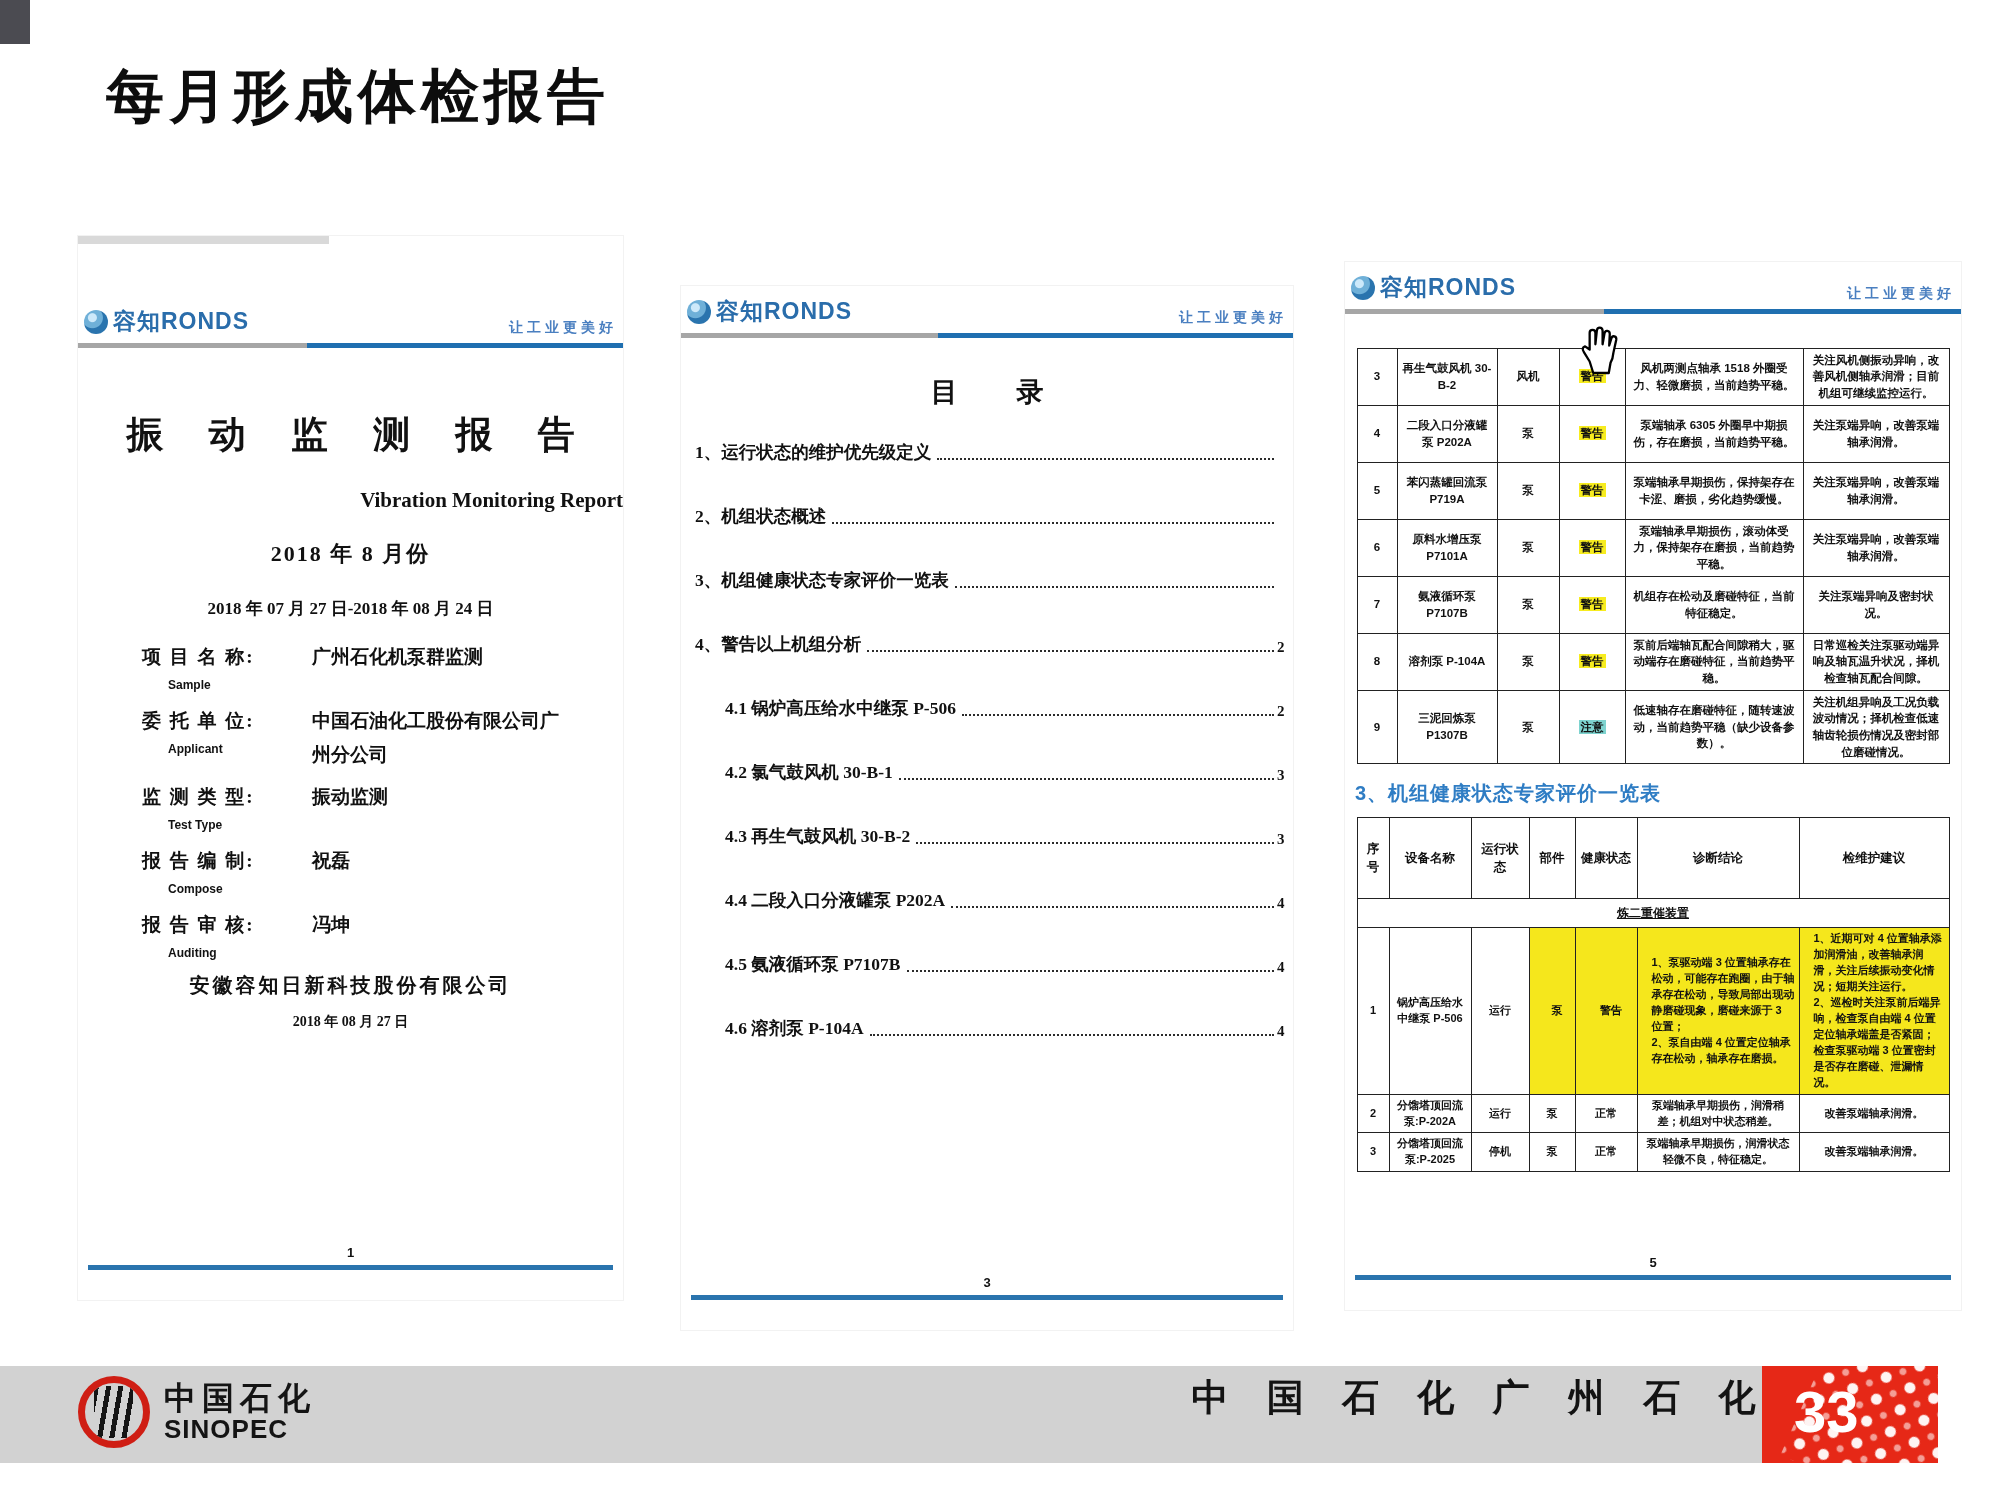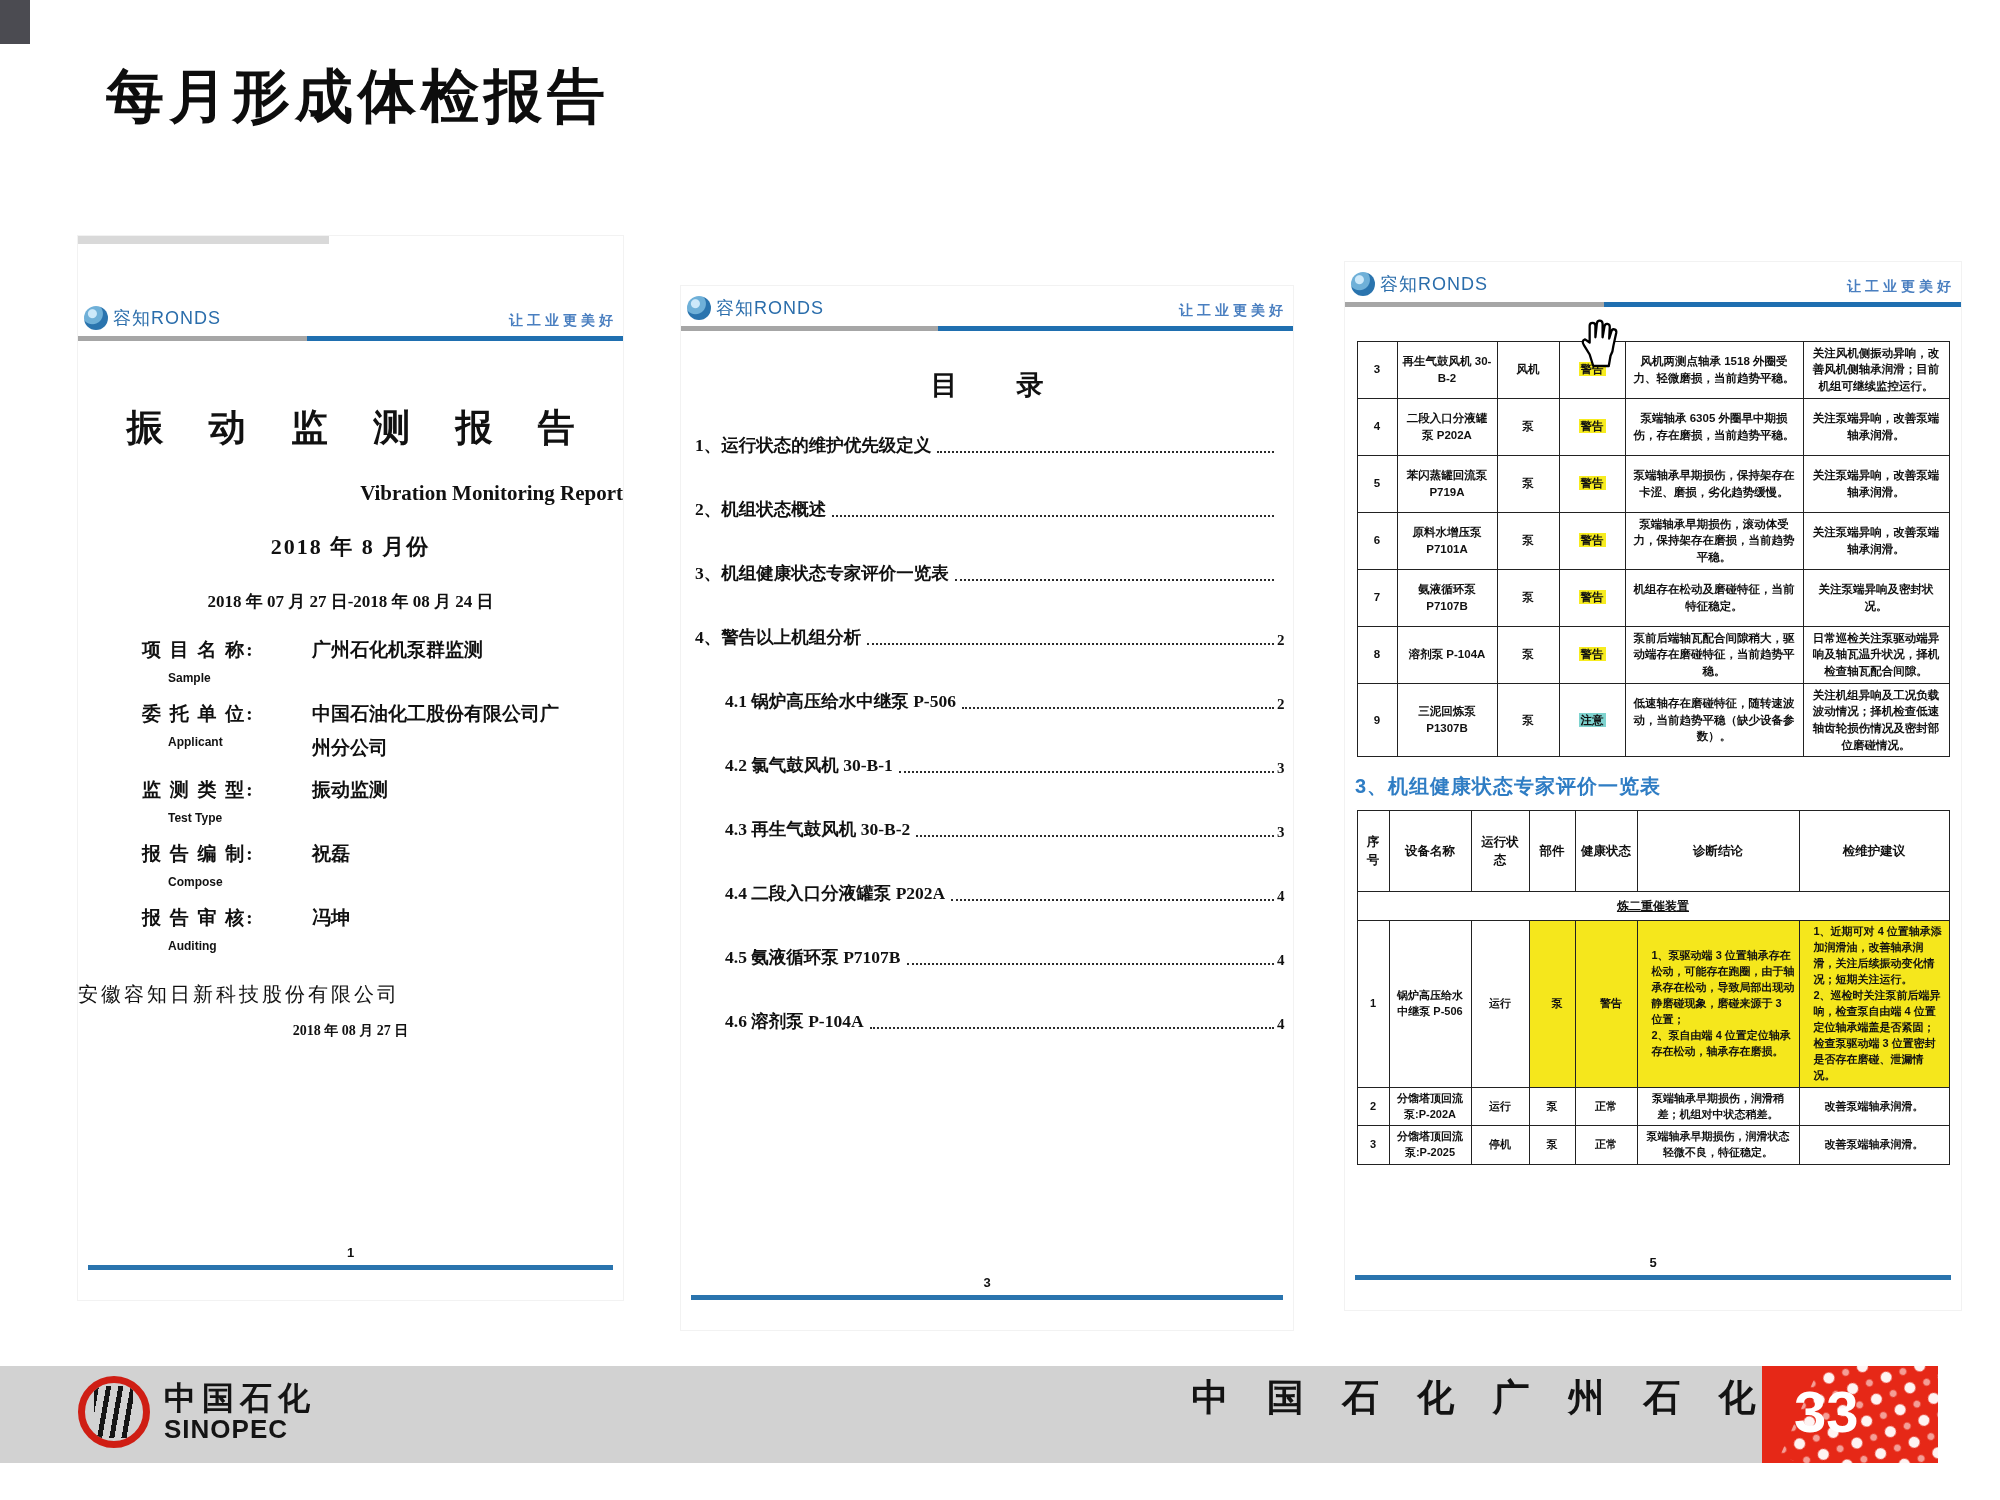--- a/index.html
+++ b/index.html
@@ -15,21 +15,21 @@
   .page2{left:681px;top:286px;width:612px;height:1044px;}
   .page3{left:1345px;top:262px;width:616px;height:1048px;}
   .scan-strip{position:absolute;top:0;left:0;width:46%;height:8px;background:#d9d9d9;}
 
   .doc-header{display:flex;justify-content:space-between;align-items:flex-end;padding:0 6px;}
   .page1 .doc-header{margin-top:70px;}
   .page2 .doc-header,.page3 .doc-header{margin-top:10px;}
   .brand{display:flex;align-items:center;gap:5px;}
   .brand-icon{width:24px;height:24px;border-radius:50%;
               background:radial-gradient(circle at 35% 32%,#cde9fa 0 4px,#6fb0d8 5px 10px,#2a74ae 11px);}
-  .brand-text{font-size:18px;font-weight:400;color:#2a6dab;letter-spacing:1px;}
+  .brand-text{font-size:23px;font-weight:700;color:#2a6dab;letter-spacing:1px;}
   .slogan{font-size:14px;color:#4a7fc0;font-weight:600;letter-spacing:4px;}
   .doc-rule{display:flex;height:4.5px;margin-top:6px;}
   .rule-gray{width:42%;background:#a6a6a6;}
   .rule-blue{width:58%;background:#1f6fb0;}
 
   .page-footer{position:absolute;left:10px;right:10px;bottom:30px;text-align:center;}
   .pnum{font-size:13px;font-weight:700;}
   .pline{height:5px;background:#2a74ae;margin-top:4px;}
 
   
@@ -40,21 +40,21 @@
   .p1-range{text-align:center;font-size:17px;font-weight:700;margin-top:28px;}
   .fields{margin:24px 0 0 64px;}
   .field{margin-bottom:8px;}
   .frow{display:flex;align-items:flex-start;}
   .frow.main{margin-top:16px;}
   .frow.sub{margin-top:8px;}
   .flabel{width:170px;font-size:19px;font-weight:700;letter-spacing:2px;}
   .fsub{width:170px;font-size:12px;font-weight:700;padding-left:26px;box-sizing:border-box;
         font-family:"Liberation Sans",sans-serif;}
   .fvalue{font-size:19px;font-weight:700;}
-  .company{font-size:20px;font-weight:400;letter-spacing:3px;margin-top:28px;}
+  .company{text-align:center;font-size:20px;font-weight:700;letter-spacing:3px;margin-top:12px;}
   .report-date{text-align:center;font-size:14px;font-weight:700;margin-top:14px;}
 
   
   .toc-title{text-align:center;font-size:27px;font-weight:700;letter-spacing:26px;margin:36px 0 8px 0;text-indent:26px;}
   .toc{margin:30px 8px 0 14px;}
   .toc-item{display:flex;align-items:flex-end;font-weight:700;font-size:17.5px;margin-bottom:40px;}
   .toc-item.sub{padding-left:30px;}
   .leader{flex:1;border-bottom:2.5px dotted #2b2b2b;margin:0 3px 4px 6px;}
   .pg{font-size:15px;min-width:8px;}
 

